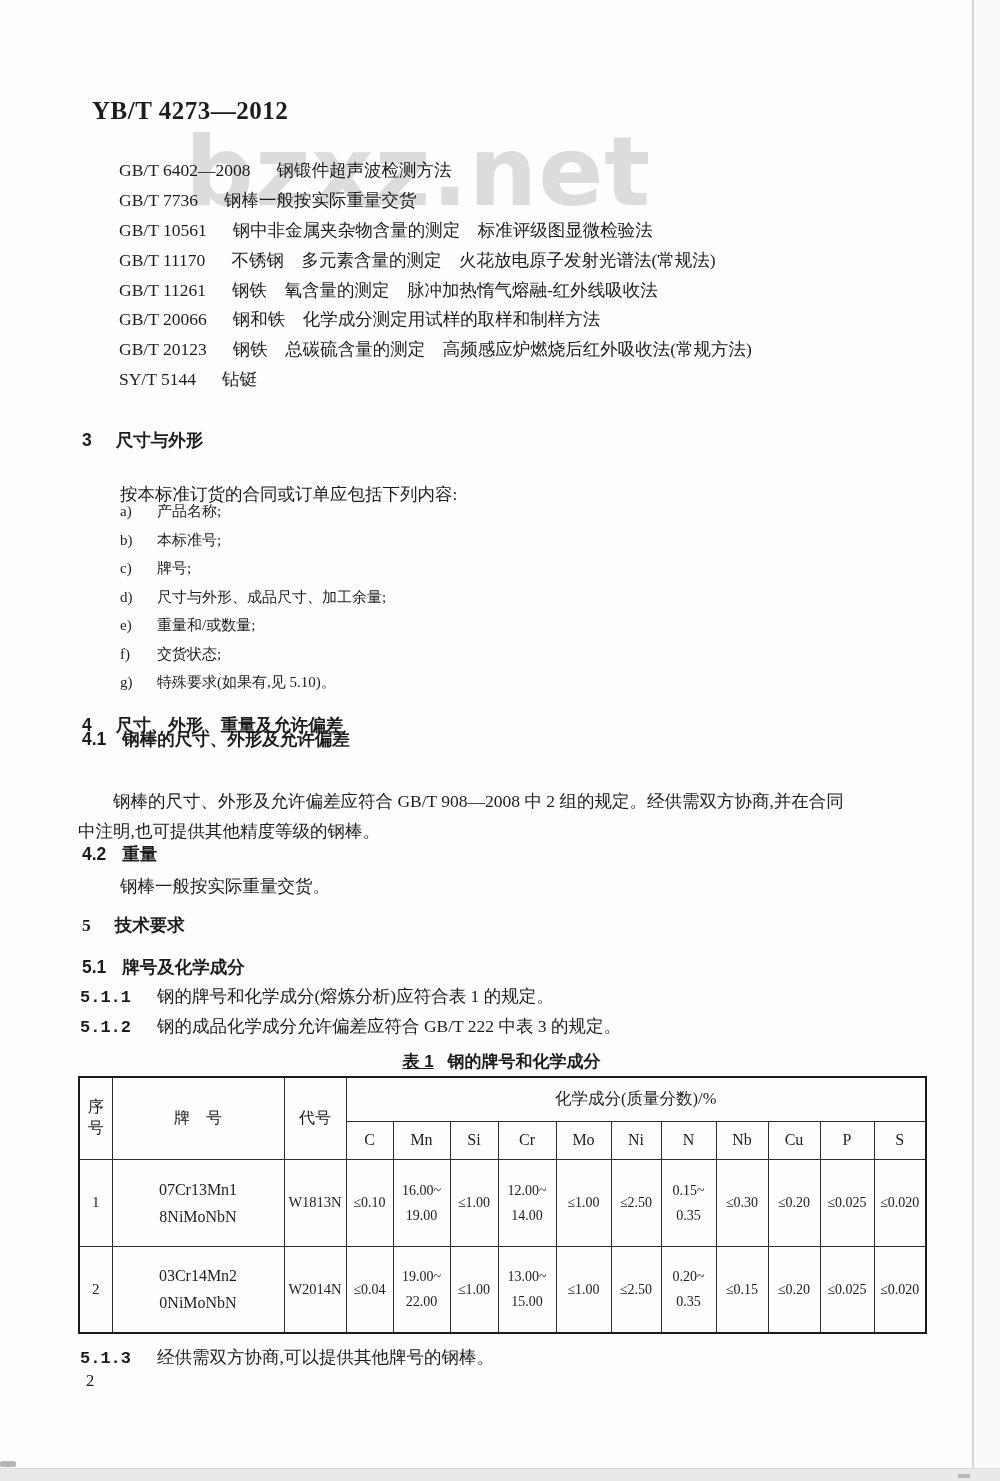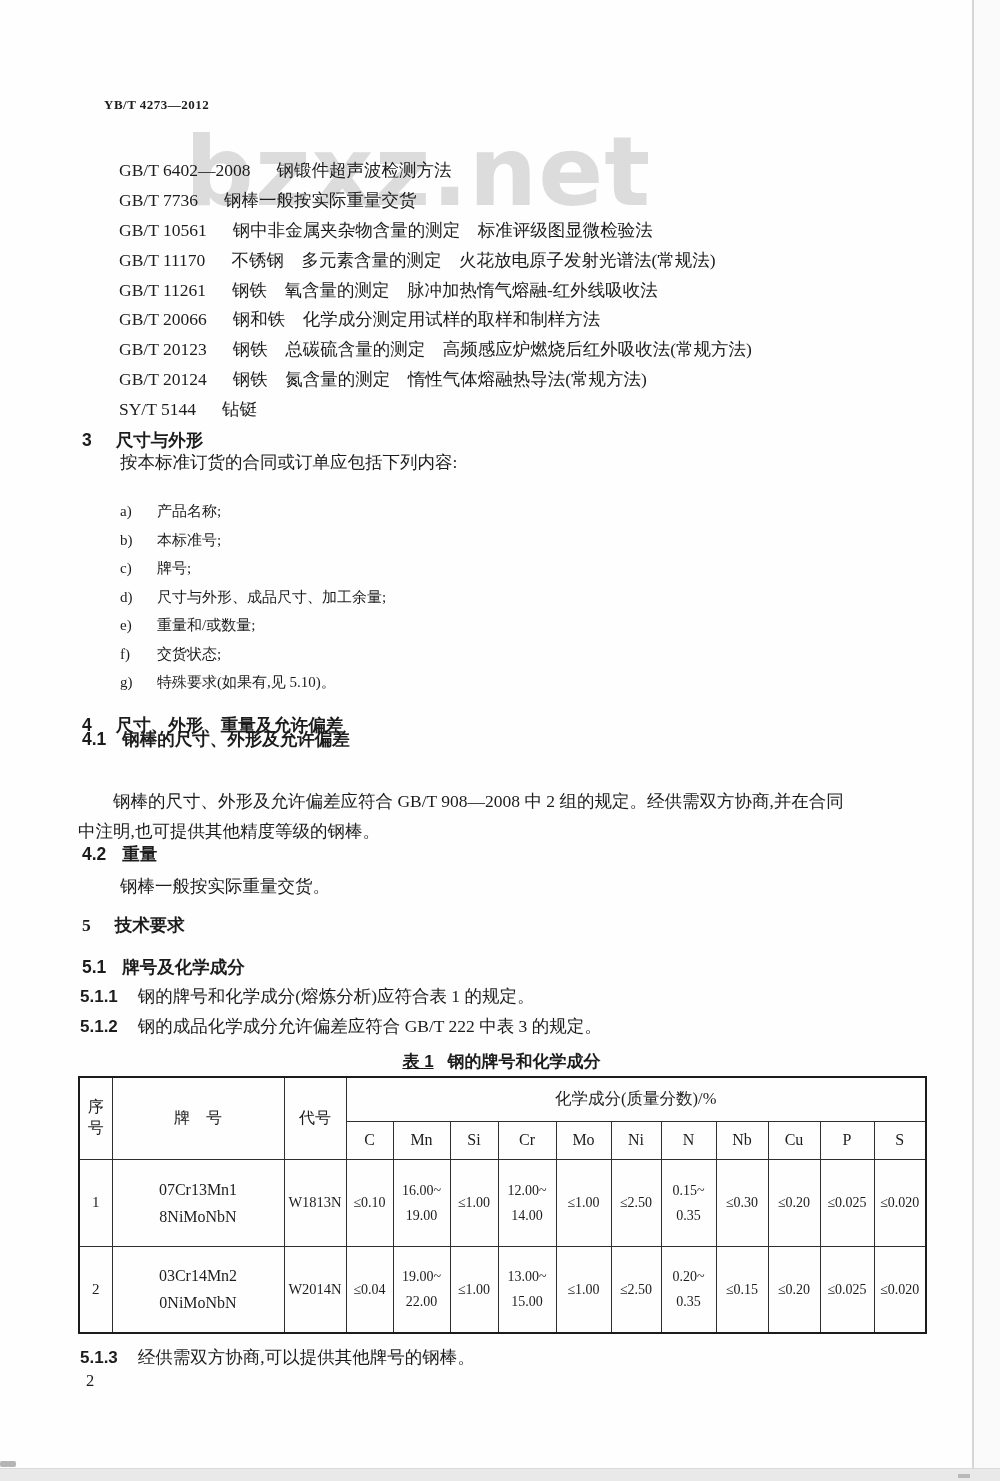--- a/index.html
+++ b/index.html
@@ -12,22 +12,22 @@
   }
   .watermark {
     position:absolute; left:185px; top:124px; z-index:0;
     font-family:"DejaVu Sans","Liberation Sans",sans-serif;
     font-weight:bold; font-size:96px; line-height:1;
     color:#dcdcdc; letter-spacing:1px; user-select:none;
   }
   .content { position:absolute; inset:0; z-index:1; }
 
   .doc-header {
-    position:absolute; left:104px; top:97px;
-    font-weight:bold; font-size:13px; letter-spacing:0.5px;
+    position:absolute; left:92px; top:97px;
+    font-weight:bold; font-size:25px; letter-spacing:0.5px;
   }
 
   .refs { position:absolute; left:119px; top:156px; font-size:17.5px; }
   .ref-line { height:29.9px; line-height:29.9px; white-space:nowrap; }
   .ref-code { margin-right:26px; }
 
   .heading {
     position:absolute; left:82px;
     font-family:"Liberation Sans","DejaVu Sans",sans-serif;
     font-weight:bold; font-size:17.5px; white-space:nowrap;
@@ -38,22 +38,22 @@
   .para-block { position:absolute; font-size:17.5px; }
   .p-line { line-height:29.5px; text-align:justify; }
   .indent { text-indent:2em; }
 
   .olist { position:absolute; left:120px; top:497px; font-size:15px; }
   .li-row { height:28.5px; line-height:28.5px; white-space:nowrap; }
   .li-label { display:inline-block; width:37px; }
 
   .clause { position:absolute; left:80px; font-size:17.5px; white-space:nowrap; }
   .clause-num {
-    font-family:Liberation Sans, sans-serif;
-    font-weight:bold; margin-right:20px; font-size:17px;
+    font-family:Liberation Mono, monospace;
+    font-weight:bold; margin-right:26px; font-size:17px;
   }
 
   .tbl-caption {
     position:absolute; left:78px; top:1050px; width:847px;
     text-align:center;
     font-family:"Liberation Sans","DejaVu Sans",sans-serif;
     font-weight:bold; font-size:17px;
   }
   .tbl-caption .cap-label { margin-right:14px;text-decoration:underline; }
 
@@ -97,28 +97,27 @@
     <div class="doc-header">YB/T 4273—2012</div>
 
     <div class="refs">
       <div class="ref-line"><span class="ref-code">GB/T 6402—2008</span><span class="ref-title">钢锻件超声波检测方法</span></div>
       <div class="ref-line"><span class="ref-code">GB/T 7736</span><span class="ref-title">钢棒一般按实际重量交货</span></div>
       <div class="ref-line"><span class="ref-code">GB/T 10561</span><span class="ref-title">钢中非金属夹杂物含量的测定　标准评级图显微检验法</span></div>
       <div class="ref-line"><span class="ref-code">GB/T 11170</span><span class="ref-title">不锈钢　多元素含量的测定　火花放电原子发射光谱法(常规法)</span></div>
       <div class="ref-line"><span class="ref-code">GB/T 11261</span><span class="ref-title">钢铁　氧含量的测定　脉冲加热惰气熔融-红外线吸收法</span></div>
       <div class="ref-line"><span class="ref-code">GB/T 20066</span><span class="ref-title">钢和铁　化学成分测定用试样的取样和制样方法</span></div>
       <div class="ref-line"><span class="ref-code">GB/T 20123</span><span class="ref-title">钢铁　总碳硫含量的测定　高频感应炉燃烧后红外吸收法(常规方法)</span></div>
-      <div class="ref-line"><span class="ref-code">GB/T 20124</span><span class="ref-title">钢铁　氮含量的测定　惰性气体熔融热导法(常规方法)</span></div>
       <div class="ref-line"><span class="ref-code">SY/T 5144</span><span class="ref-title">钻铤</span></div>
     </div>
 
     <div class="heading" style="top:428px;">
       <span class="h-num">3</span><span class="h-title">尺寸与外形</span>
     </div>
-    <div class="para-block" style="left:120px; top:448px;">
+    <div class="para-block" style="left:120px; top:480px;">
       <div class="p-line">按本标准订货的合同或订单应包括下列内容:</div>
     </div>
     <div class="olist">
       <div class="li-row"><span class="li-label">a)</span><span>产品名称;</span></div>
       <div class="li-row"><span class="li-label">b)</span><span>本标准号;</span></div>
       <div class="li-row"><span class="li-label">c)</span><span>牌号;</span></div>
       <div class="li-row"><span class="li-label">d)</span><span>尺寸与外形、成品尺寸、加工余量;</span></div>
       <div class="li-row"><span class="li-label">e)</span><span>重量和/或数量;</span></div>
       <div class="li-row"><span class="li-label">f)</span><span>交货状态;</span></div>
       <div class="li-row"><span class="li-label">g)</span><span>特殊要求(如果有,见 5.10)。</span></div>

